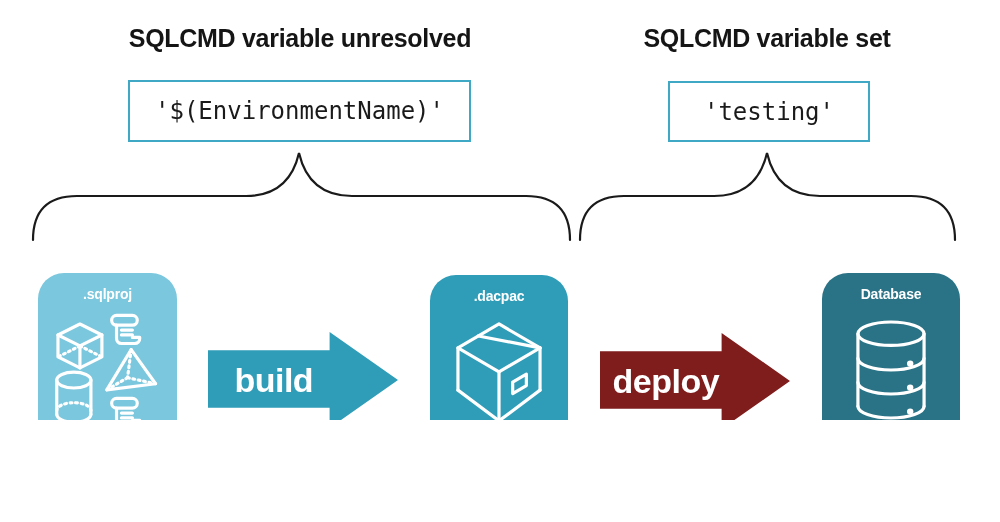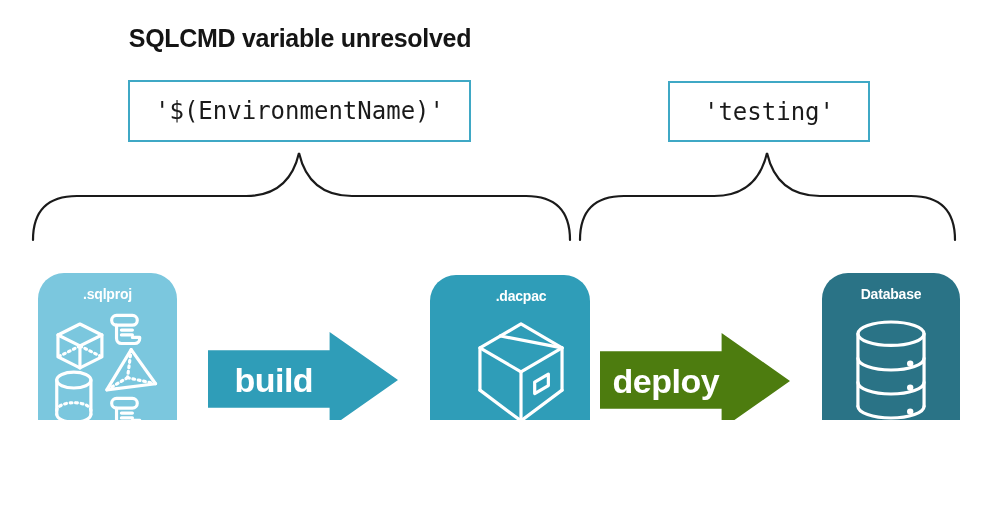--- a/index.html
+++ b/index.html
@@ -19,45 +19,46 @@
     font-family:"DejaVu Sans Mono",monospace;font-size:24px;color:#1a1a1a;white-space:pre;
   }
   .codebox.left{left:128px;top:80px;width:339px;height:58px;}
   .codebox.right{left:668px;top:81px;width:198px;height:57px;}
   .braces{position:absolute;left:0;top:0;pointer-events:none;}
   .stage{
     position:absolute;border-radius:26px;color:#ffffff;
     display:flex;flex-direction:column;align-items:center;
   }
   .stage-sqlproj{left:38px;top:273px;width:139px;height:219px;background:#7BC7DE;}
-  .stage-dacpac{left:430px;top:275px;width:138px;height:213px;background:#2F9DB8;padding-left:22px;}
+  .stage-dacpac{left:430px;top:275px;width:138px;height:213px;background:#2F9DB8;}
   .stage-database{left:822px;top:273px;width:138px;height:217px;background:#2A7386;}
   .stage-label{font-weight:700;font-size:14px;margin-top:13px;letter-spacing:-0.2px;}
   .stage-icon{display:block;}
   .icon-sqlproj{width:122px;height:132px;margin-top:6px;}
   .icon-dacpac{width:114px;height:114px;margin-top:12px;}
   .icon-database{width:96px;height:108px;margin-top:14px;}
   .arrow{
     position:absolute;display:flex;align-items:center;
     clip-path:polygon(0 19%,64% 19%,64% 0,100% 50%,64% 100%,64% 79%,0 79%);
   }
   .arrow-build{left:208px;top:332px;width:190px;height:96px;background:#2F9DB8;}
-  .arrow-deploy{left:600px;top:333px;width:190px;height:96px;background:#4d7c0f;}
+  .arrow-deploy{left:600px;top:333px;width:190px;height:96px;background:#7f1d1d;}
   .arrow-label{
     width:64%;text-align:center;font-weight:700;font-size:34px;color:#ffffff;
     padding-left:10px;box-sizing:border-box;letter-spacing:-0.5px;
   }
   .ic{fill:none;stroke:#ffffff;stroke-linejoin:round;stroke-linecap:round;}
 </style>
 </head>
 <body>
 
 <div class="canvas">
 
   <div class="heading left">SQLCMD variable unresolved</div>
+  <div class="heading right">SQLCMD variable set</div>
 
   <div class="codebox right">
     <span>'testing'</span>
   </div>
   <div class="codebox left">
     <span>'$(EnvironmentName)'</span>
   </div>
 
   <svg class="braces" width="1000" height="522" viewBox="0 0 1000 522">
     <path d="M33 240 Q33 196 77 196 L246 196 Q289 196 299 153 Q309 196 352 196 L526 196 Q570 196 570 240" fill="none" stroke="#1A1A1A" stroke-width="2.2" stroke-linecap="round"></path>

